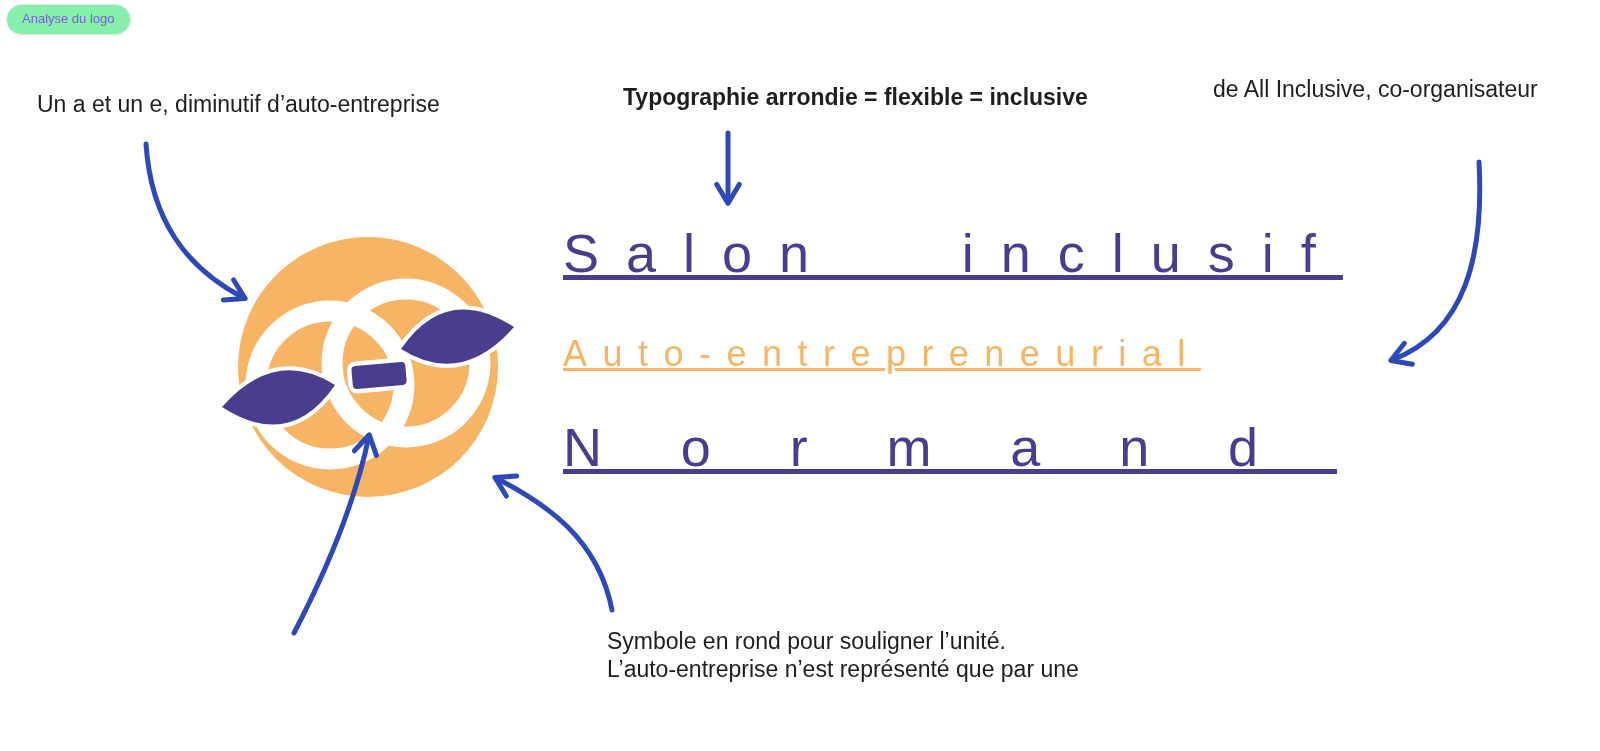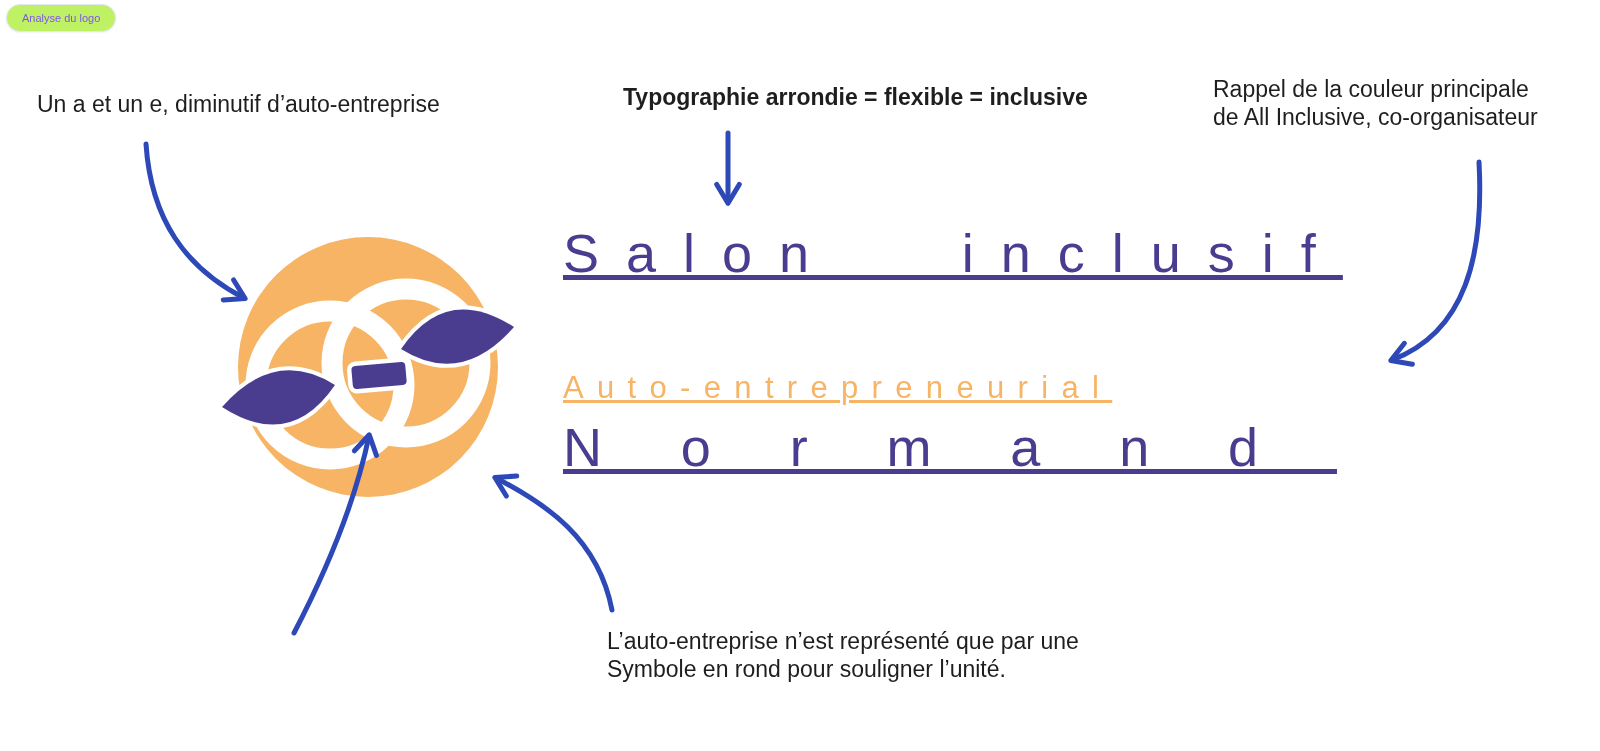--- a/index.html
+++ b/index.html
@@ -3,56 +3,55 @@
 <meta charset="utf-8">
 <style>
   html,body{margin:0;padding:0;background:#ffffff;}
   .canvas{
     position:relative;width:1600px;height:751px;background:#ffffff;overflow:hidden;
     font-family:"Liberation Sans", sans-serif;color:#1e1e1e;
   }
   .badge{
     position:absolute;left:6px;top:4px;
     padding:6px 15px;border:1px solid #e7e4f1;border-radius:20px;
-    background:#bef264;box-shadow:0 1px 2px rgba(40,30,90,.06);
-    color:#8157e8;font-size:11px;line-height:1.3;white-space:nowrap;
+    background:#86efac;box-shadow:0 1px 2px rgba(40,30,90,.06);
+    color:#8157e8;font-size:13px;line-height:1.3;white-space:nowrap;
   }
   .ann{position:absolute;font-size:23px;line-height:28px;color:#1e1e1e;white-space:nowrap;}
   .ann-ae{left:37px;top:90px;text-align:right;}
   .ann-typo{left:623px;top:83px;font-weight:bold;}
   .ann-color{left:1213px;top:75px;}
   .ann-tiret{left:37px;top:633px;}
   .ann-rond{left:607px;top:627px;}
   .logo-svg{position:absolute;left:218px;top:217px;}
   .title{position:absolute;white-space:nowrap;line-height:1;text-decoration:underline;}
   .title-1{left:563px;top:226px;font-size:54px;color:#4a3d90;letter-spacing:.5em;word-spacing:1.55em;}
-  .title-2{left:563px;top:336px;font-size:31px;color:#f6b464;letter-spacing:.43em;margin-top:36px;}
+  .title-2{left:563px;top:336px;font-size:36px;color:#f6b464;letter-spacing:.43em;}
   .title-3{left:563px;top:420px;font-size:54px;color:#4a3d90;letter-spacing:1.46em;}
   .arrows{position:absolute;left:0;top:0;pointer-events:none;}
 </style>
 </head>
 <body>
 
 <div class="canvas">
 
   <div class="badge">Analyse du logo</div>
 
   <div class="ann ann-ae">Un a et un e, diminutif d’auto-entreprise</div>
 
   <div class="ann ann-typo">Typographie arrondie = flexible = inclusive</div>
 
   <div class="ann ann-color">
-    <div>Rappel de la couleur principale</div>
     <div>de All Inclusive, co-organisateur</div>
   </div>
 
 
   <div class="ann ann-rond">
+    <div>Symbole en rond pour souligner l’unité.</div>
     <div>L’auto-entreprise n’est représenté que par une</div>
-    <div>Symbole en rond pour souligner l’unité.</div>
   </div>
 
   <svg class="logo-svg" width="300" height="300" viewBox="0 0 300 300">
     <circle cx="150" cy="150" r="130" fill="#f6b464"></circle>
     <circle cx="112" cy="168" r="74" fill="none" stroke="#ffffff" stroke-width="21"></circle>
     <circle cx="188" cy="146" r="74" fill="none" stroke="#ffffff" stroke-width="21"></circle>
     <path d="M183,132 Q228,66 296,110 Q243,170 183,132 Z" fill="#4a3d90" stroke="#ffffff" stroke-width="8" stroke-linejoin="round" paint-order="stroke"></path>
     <path d="M117,168 Q72,234 4,190 Q57,130 117,168 Z" fill="#4a3d90" stroke="#ffffff" stroke-width="8" stroke-linejoin="round" paint-order="stroke"></path>
     <rect x="134" y="147" width="54" height="23" rx="4" transform="rotate(-5 161 158)" fill="#4a3d90" stroke="#ffffff" stroke-width="9" paint-order="stroke"></rect>
   </svg>

